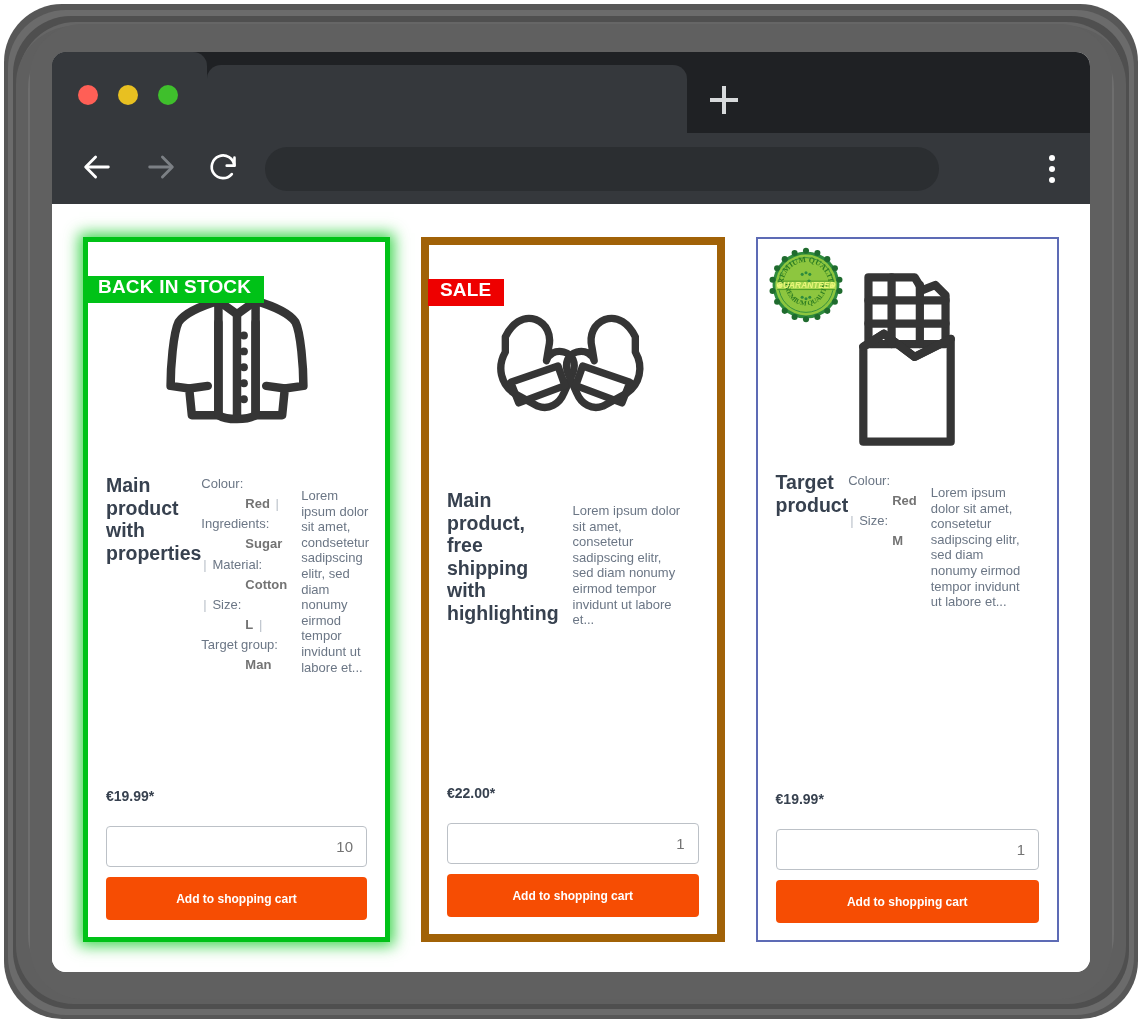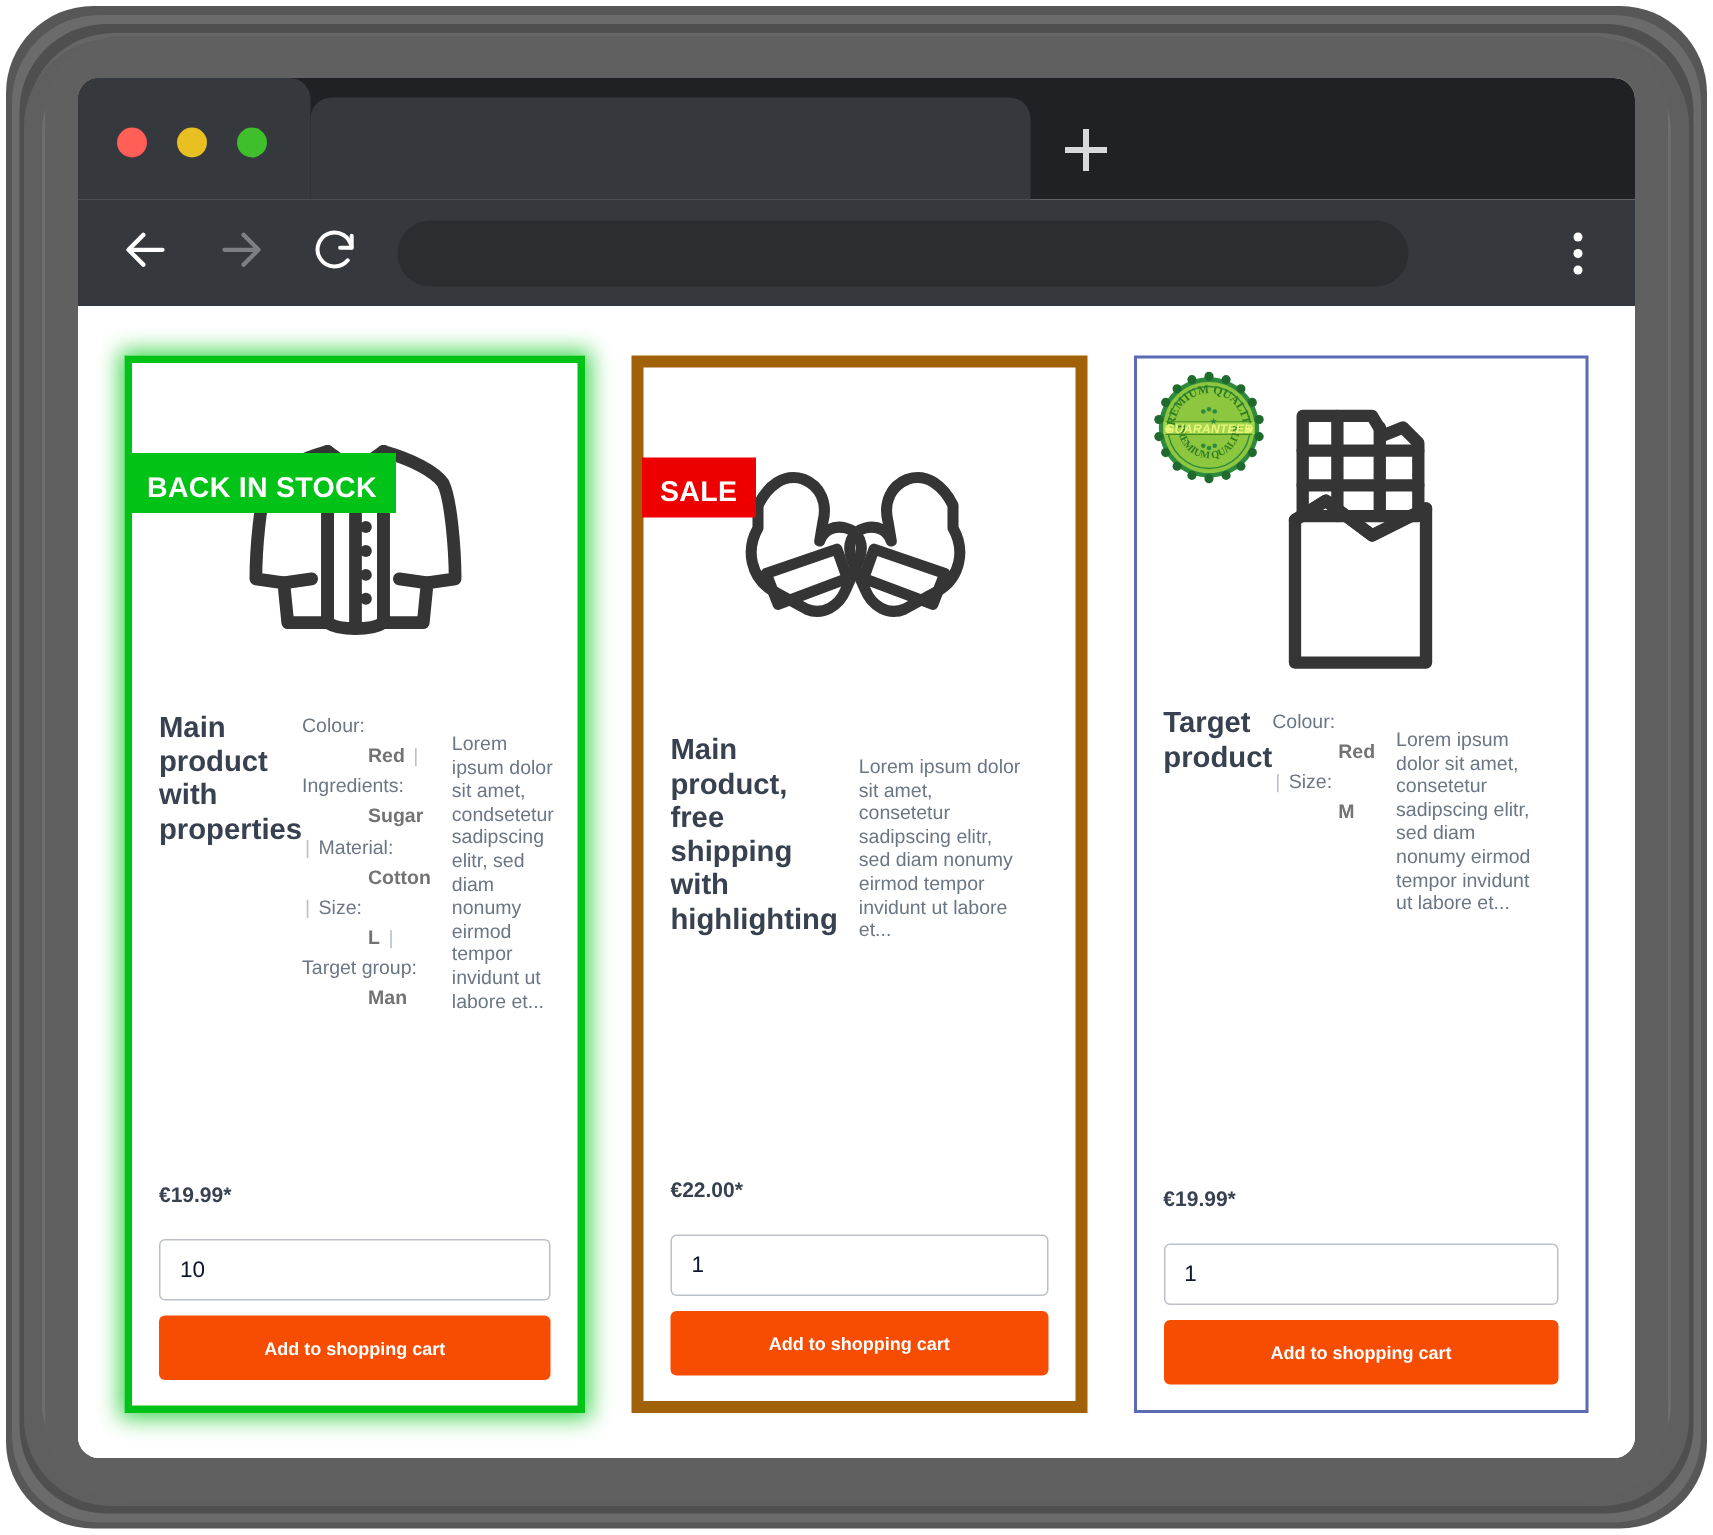--- a/index.html
+++ b/index.html
@@ -160,22 +160,22 @@
   }
   .card.green {
     border: 5px solid #00c217;
     box-shadow: 0 0 14px 4px rgba(0, 200, 23, 0.75);
   }
   .card.red    { border: 8px solid #a16207; gap: 12px; }
   .card.blue   { border: 2px solid #5d6bb5; }
 
   .badge {
     position: absolute;
-    left: -1px; top: 60px;
-    padding: 14px 13px 7px 12px;
+    left: -1px; top: 34px;
+    padding: 1px 13px 7px 12px;
     color: #ffffff;
     font-size: 19px;
     font-weight: bold;
     letter-spacing: 0.2px;
     z-index: 5;
     line-height: 1;
   }
   .badge-green { background: #00c217; left: -2px; }
   .badge-red   { background: #ee0000; }
 
@@ -232,26 +232,27 @@
     color: #37414f;
     margin-bottom: 22px;
   }
   .qty {
     width: 100%;
     box-sizing: border-box;
     height: 41px;
     border: 1px solid #bcc1c7;
     border-radius: 4px;
     font-size: 15px;
-    color: #0f172a;
+    color: #737373;
     padding: 0 13px;
     font-family: "Liberation Sans", sans-serif;
     outline: none;
     background: #ffffff;
     margin-bottom: 10px;
+    text-align: right;
   }
   .cart-btn {
     width: 100%;
     height: 43px;
     background: #f64d03;
     border: none;
     border-radius: 4px;
     color: #ffffff;
     font-size: 12px;
     font-weight: bold;

